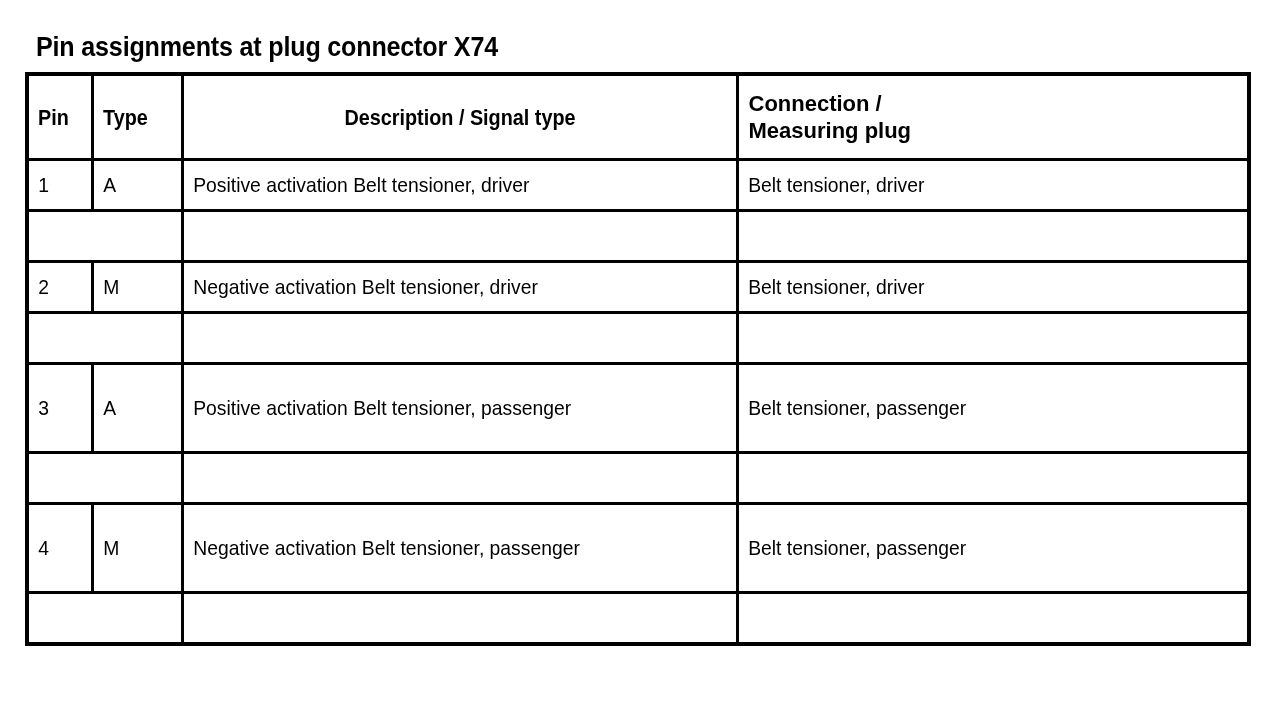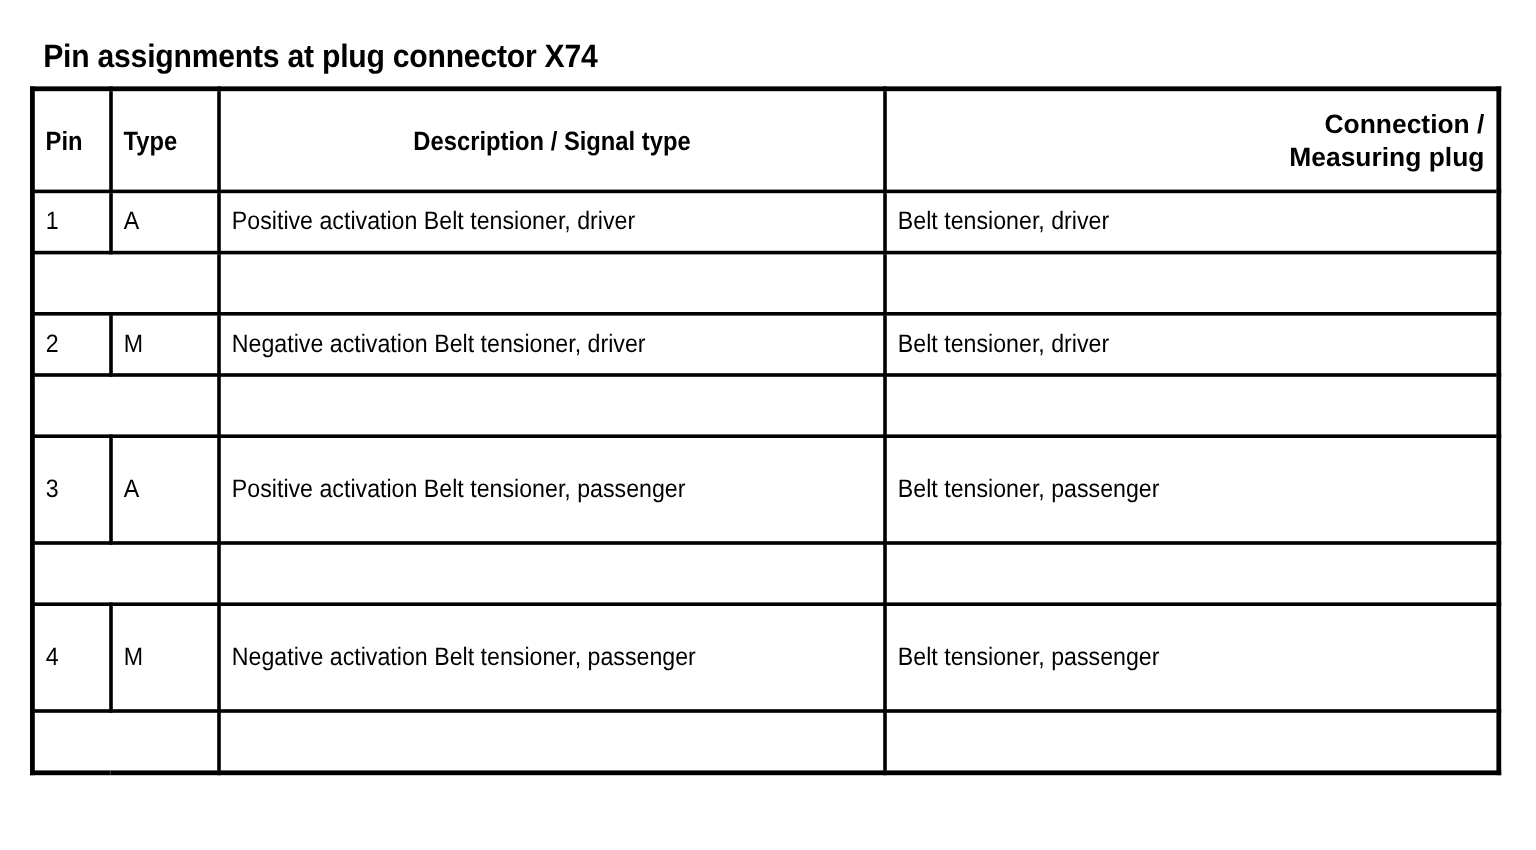--- a/index.html
+++ b/index.html
@@ -77,21 +77,21 @@
     padding: 2px 10px;
     font-family: "Liberation Sans", "DejaVu Sans", sans-serif;
     font-weight: bold;
   }
   .th-narrow .th-inner {
     transform: scaleX(0.90);
     transform-origin: left center;
     white-space: nowrap;
   }
   .th-center .th-inner {
-    text-align: right;
+    text-align: left;
     transform: none;
   }
   .th-desc .th-inner {
     text-align: center;
     transform: scaleX(0.90);
     transform-origin: center center;
     white-space: nowrap;
   }
 
   

